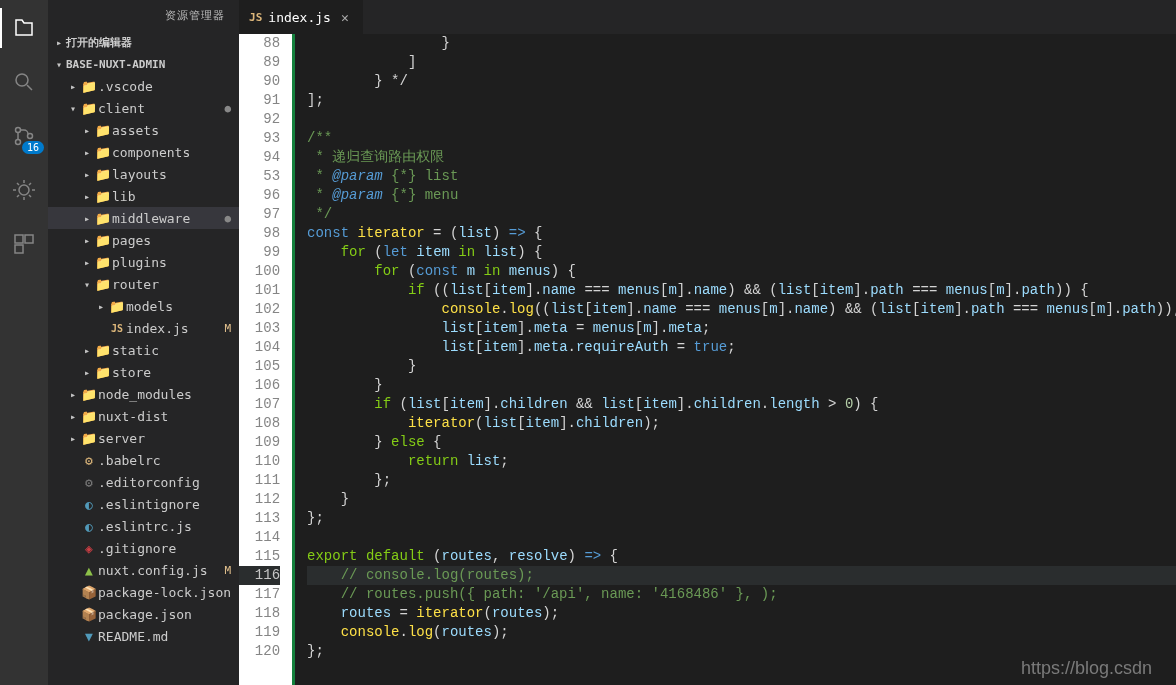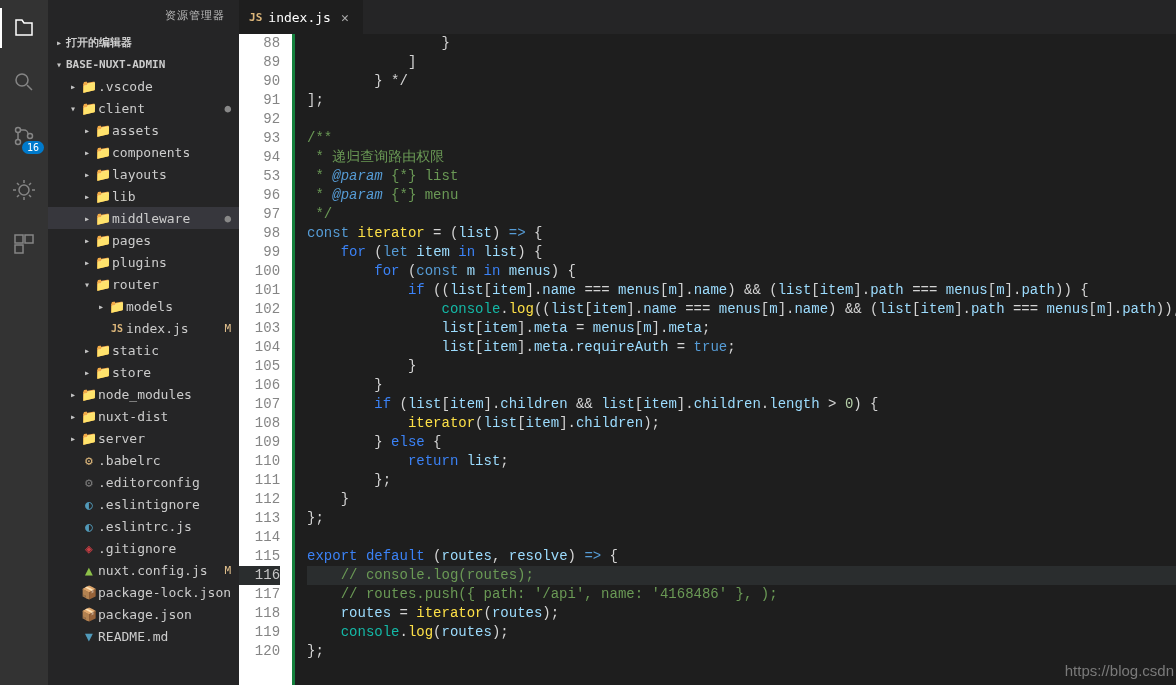--- a/index.html
+++ b/index.html
@@ -147,44 +147,44 @@
 .gutter .hl { background: #2a2d2e; color: #c6c6c6; display:block; }
 .code {
   flex: 1;
   padding-left: 12px;
   white-space: pre;
   overflow-x: auto;
   position: relative;
 }
 .code .line { height: 19px; }
 .code .line.hl { background: #2a2d2e; width: 100%; }
-.k  { color: #3b82f6; }  
+.k  { color: #84cc16; }  
 .kb { color: #569cd6; }  
 .fn { color: #fde047; }  
 .c  { color: #6a9955; }  
 .pr { color: #9cdcfe; }  
 .v  { color: #9cdcfe; }  
 .n  { color: #b5cea8; }  
 .p  { color: #d4d4d4; }  
 .op { color: #d4d4d4; }
 .bo { color: #569cd6; }  
-.cls{ color: #14b8a6; }  
+.cls{ color: #fde047; }  
 .docp { color: #569cd6; font-style: italic; }
 .ic-yellow { color: #dcb67a; }
 .ic-blue { color: #519aba; }
 .ic-green { color: #8dc149; }
 .ic-md { color: #519aba; }
 .ic-red { color: #cc3e44; }
 .ic-gray { color: #7b7b7b; }
 .watermark {
   position: absolute;
-  right: 2px;
+  right: 24px;
   bottom: 6px;
   color: #7a7a7a;
-  font-size: 15px;
+  font-size: 18px;
   font-family: sans-serif;
 }
 svg { display: block; }
 </style>
 </head>
 <body>
 
 <div class="activity-bar">
   <div class="icon active">
     <svg width="24" height="24" viewBox="0 0 24 24" fill="none" stroke="currentColor" stroke-width="1.5">

